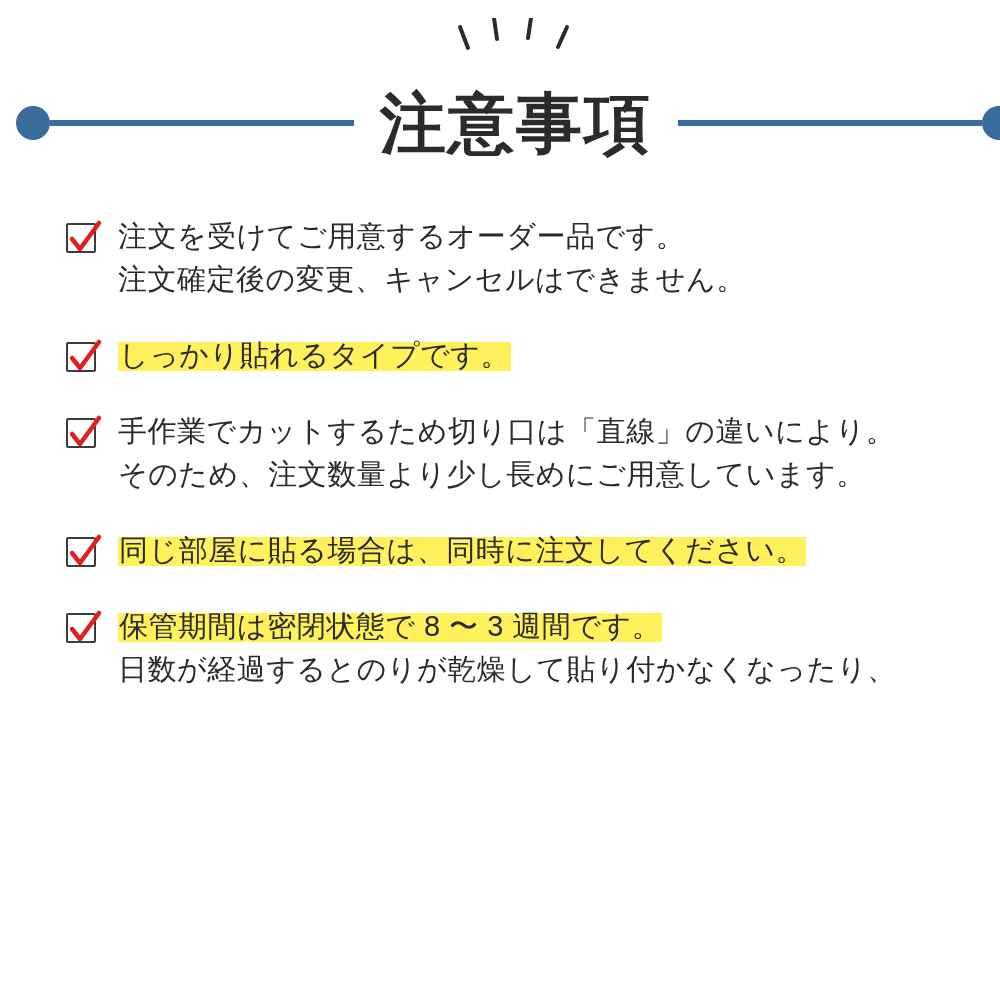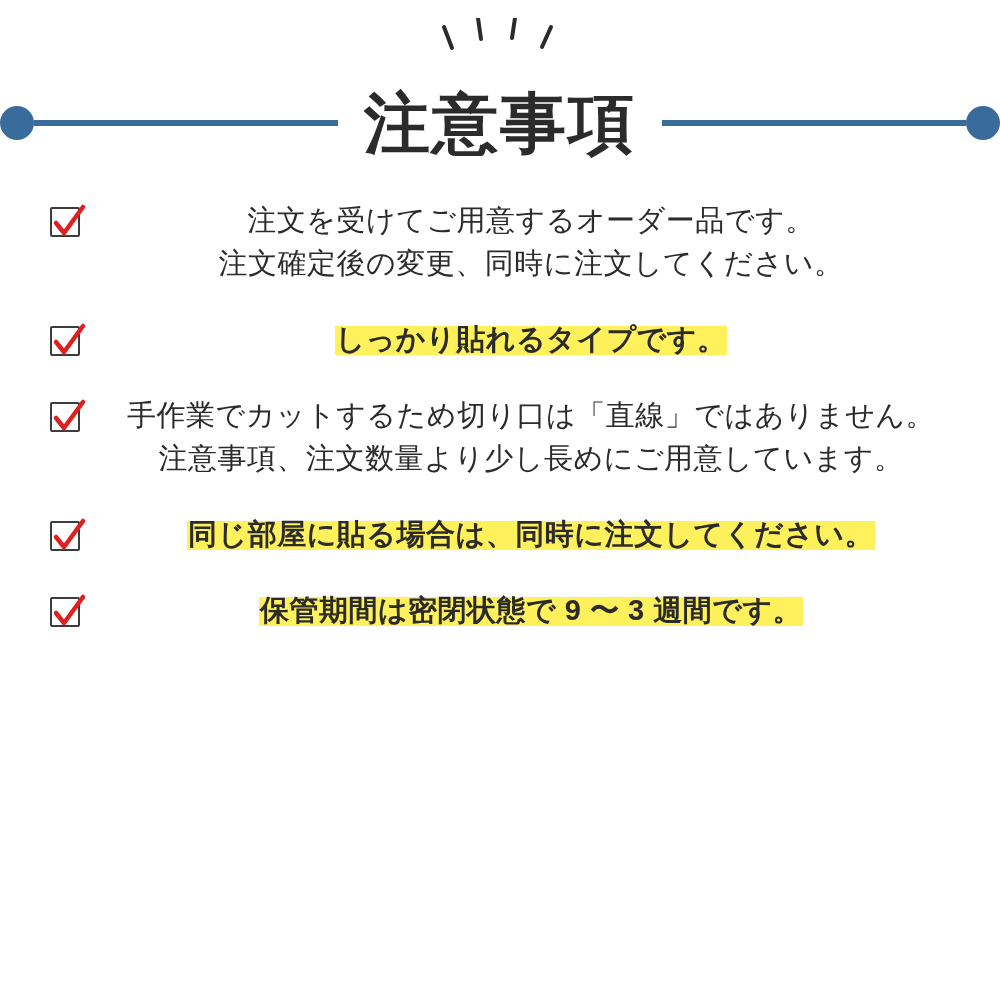--- a/index.html
+++ b/index.html
@@ -12,20 +12,21 @@
     background: #ffffff;
     font-family: "Liberation Sans", "DejaVu Sans", sans-serif;
     color: #2b2b2b;
     overflow: hidden;
   }
   .page {
     position: relative;
     width: 1000px;
     height: 748px;
     box-sizing: border-box;
+    padding-left: 16px;
   }
 
   
   .header {
     position: relative;
     height: 185px;
   }
   .sparkle {
     position: absolute;
     top: 18px;
@@ -63,23 +64,22 @@
     color: #2b2b2b;
     padding: 0 26px;
     white-space: nowrap;
     line-height: 1;
     flex: 0 0 auto;
   }
 
   
   .notes {
     position: relative;
-    margin: 14px 0 0 0;
+    margin: 30px 0 0 0;
     padding: 0 40px 0 48px;
-    text-align: center;
   }
   .note {
     display: flex;
     align-items: flex-start;
     margin-bottom: 33px;
   }
   .check {
     flex: 0 0 auto;
     width: 38px;
     height: 38px;
@@ -110,21 +110,21 @@
   }
   .line {
     font-size: 29px;
     line-height: 1.48;
     letter-spacing: 0.5px;
     color: #2b2b2b;
     white-space: nowrap;
   }
   .line .mark {
     background: linear-gradient(to bottom, rgba(255,241,92,0) 8%, #fff15c 8%, #fff15c 100%);
-    font-weight: 700;
+    font-weight: 400;
     padding: 0 1px;
   }
   .line.bold-line {
     font-weight: 700;
   }
 </style>
 </head>
 <body>
 
 <div class="page">
@@ -156,21 +156,21 @@
 
     <div class="note">
       <div class="check">
         <div class="box"></div>
         <svg viewBox="0 0 38 38">
           <polyline points="8,19 16,29 35,3" fill="none" stroke="#e02020" stroke-width="4.5" stroke-linecap="round" stroke-linejoin="round"></polyline>
         </svg>
       </div>
       <div class="lines">
         <div class="line"><span>注文を受けてご用意するオーダー品です。</span></div>
-        <div class="line"><span>注文確定後の変更、同時に注文してください。</span></div>
+        <div class="line"><span>注文確定後の変更、キャンセルはできません。</span></div>
       </div>
     </div>
 
     <div class="note">
       <div class="check">
         <div class="box"></div>
         <svg viewBox="0 0 38 38">
           <polyline points="8,19 16,29 35,3" fill="none" stroke="#e02020" stroke-width="4.5" stroke-linecap="round" stroke-linejoin="round"></polyline>
         </svg>
       </div>
@@ -180,22 +180,22 @@
     </div>
 
     <div class="note">
       <div class="check">
         <div class="box"></div>
         <svg viewBox="0 0 38 38">
           <polyline points="8,19 16,29 35,3" fill="none" stroke="#e02020" stroke-width="4.5" stroke-linecap="round" stroke-linejoin="round"></polyline>
         </svg>
       </div>
       <div class="lines">
-        <div class="line"><span>手作業でカットするため切り口は「直線」ではありません。</span></div>
-        <div class="line"><span>注意事項、注文数量より少し長めにご用意しています。</span></div>
+        <div class="line"><span>手作業でカットするため切り口は「直線」の違いにより。</span></div>
+        <div class="line"><span>そのため、注文数量より少し長めにご用意しています。</span></div>
       </div>
     </div>
 
     <div class="note">
       <div class="check">
         <div class="box"></div>
         <svg viewBox="0 0 38 38">
           <polyline points="8,19 16,29 35,3" fill="none" stroke="#e02020" stroke-width="4.5" stroke-linecap="round" stroke-linejoin="round"></polyline>
         </svg>
       </div>
@@ -205,18 +205,19 @@
     </div>
 
     <div class="note">
       <div class="check">
         <div class="box"></div>
         <svg viewBox="0 0 38 38">
           <polyline points="8,19 16,29 35,3" fill="none" stroke="#e02020" stroke-width="4.5" stroke-linecap="round" stroke-linejoin="round"></polyline>
         </svg>
       </div>
       <div class="lines">
-        <div class="line bold-line"><span class="mark">保管期間は密閉状態で 9 〜 3 週間です。</span></div>
+        <div class="line bold-line"><span class="mark">保管期間は密閉状態で 8 〜 3 週間です。</span></div>
+        <div class="line"><span>日数が経過するとのりが乾燥して貼り付かなくなったり、</span></div>
       </div>
     </div>
 
   </div>
 </div>
 
 </body></html>

